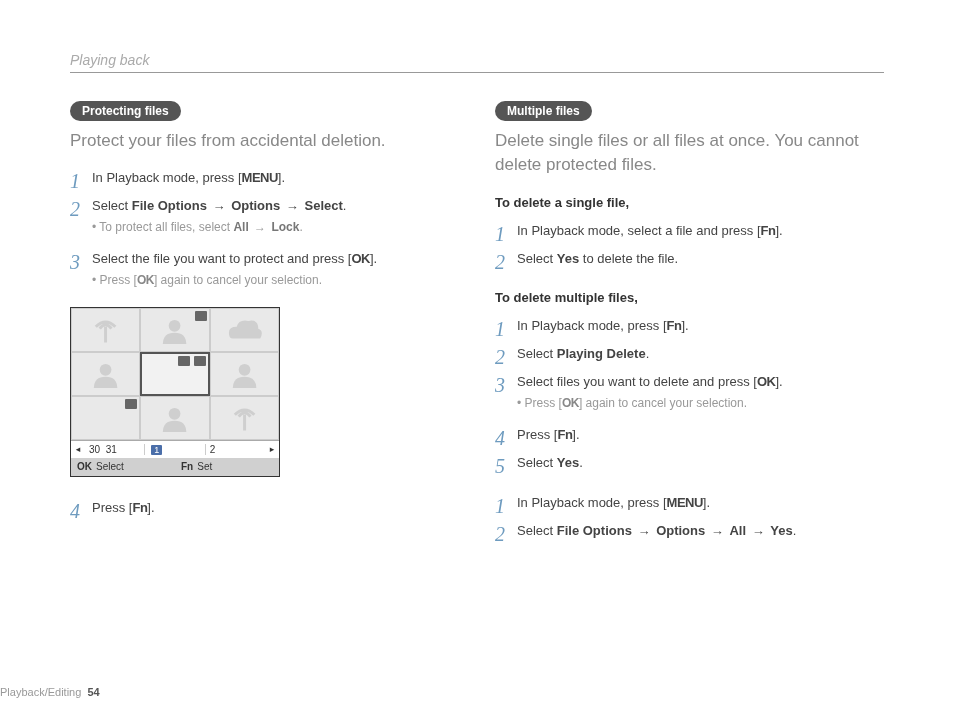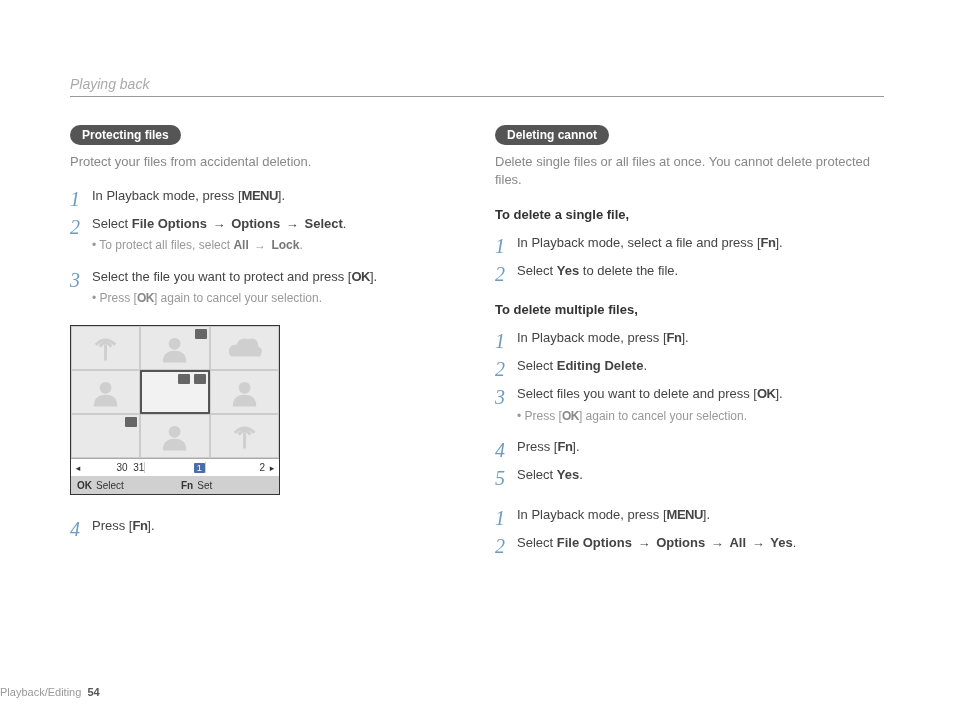--- a/index.html
+++ b/index.html
@@ -8,21 +8,21 @@
     padding: 0;
     font-family: Arial, Helvetica, sans-serif;
     background: #fff;
     color: #555;
     font-size: 13px;
     width: 954px;
     height: 720px;
     position: relative;
   }
   .page {
-    padding: 76px 70px 40px 70px;
+    padding: 52px 70px 40px 70px;
     height: 720px;
     position: relative;
   }
   .header {
     font-size: 14px;
     color: #aaa;
     font-weight: 300;
     border-bottom: 1px solid #999;
     padding-bottom: 4px;
     margin-bottom: 28px;
@@ -40,21 +40,21 @@
     background: #555;
     color: #fff;
     font-weight: bold;
     font-size: 12px;
     padding: 3px 12px;
     border-radius: 10px;
     margin-bottom: 8px;
   }
   .intro {
     color: #888;
-    font-size: 13px;
+    font-size: 17px;
     margin-bottom: 16px;
     line-height: 1.4;
   }
   .step {
     display: flex;
     margin-bottom: 6px;
     line-height: 1.4;
   }
   .step-num {
     font-family: "Times New Roman", serif;
@@ -149,21 +149,21 @@
     align-items: center;
   }
   .cal-arr {
     width: 14px;
     text-align: center;
     color: #333;
     font-size: 9px;
   }
   .cal-seg {
     flex: 1;
-    text-align: right;
+    text-align: left;
     padding-left: 4px;
     border-left: 1px solid #ccc;
   }
   .cal-seg.first { border-left: none; }
   .cal-blue {
     background: #4a6ea9;
     color: #fff;
     padding: 0 3px;
     font-size: 9px;
     border-radius: 1px;
@@ -317,21 +317,21 @@
 
       <div class="step">
         <div class="step-num">4</div>
         <div class="step-body">
           <span>Press [</span><span class="glyph">Fn</span><span>].</span>
         </div>
       </div>
     </div>
 
     <div class="col">
-      <div class="pill">Deleting cannot</div>
+      <div class="pill">Multiple files</div>
       <div class="intro">Delete single files or all files at once. You cannot delete protected files.</div>
 
       <div class="subhead">To delete a single file,</div>
       <div class="step">
         <div class="step-num">1</div>
         <div class="step-body">
           <span>In Playback mode, select a file and press [</span><span class="glyph">Fn</span><span>].</span>
         </div>
       </div>
       <div class="step section-gap">
@@ -344,21 +344,21 @@
       <div class="subhead">To delete multiple files,</div>
       <div class="step">
         <div class="step-num">1</div>
         <div class="step-body">
           <span>In Playback mode, press [</span><span class="glyph">Fn</span><span>].</span>
         </div>
       </div>
       <div class="step">
         <div class="step-num">2</div>
         <div class="step-body">
-          <span>Select </span><span class="b">Editing Delete</span><span>.</span>
+          <span>Select </span><span class="b">Playing Delete</span><span>.</span>
         </div>
       </div>
       <div class="step">
         <div class="step-num">3</div>
         <div class="step-body">
           <span>Select files you want to delete and press [</span><span class="glyph">OK</span><span>].</span>
           <div class="sub sub-bullet">
             <span>Press [</span><span class="glyph" style="color:#888">OK</span><span>] again to cancel your selection.</span>
           </div>
         </div>

